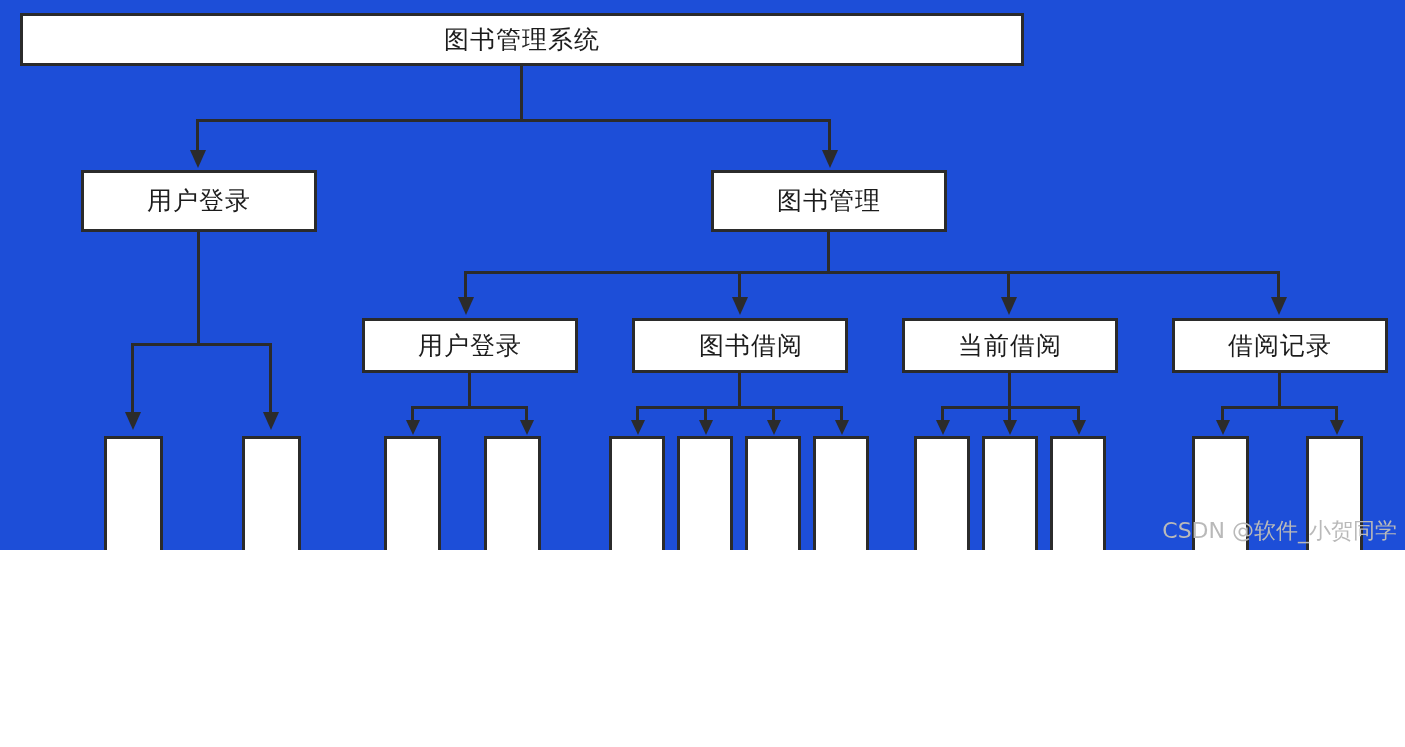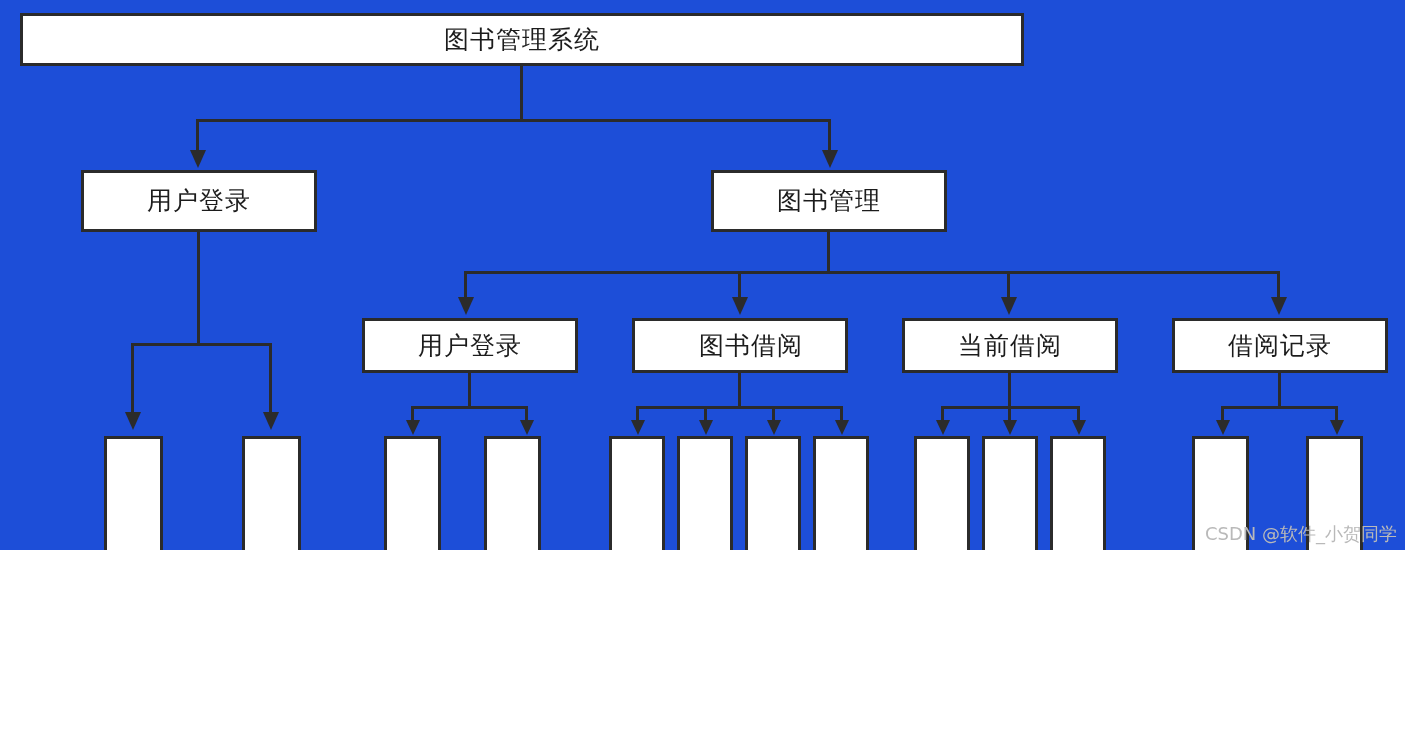--- a/index.html
+++ b/index.html
@@ -73,21 +73,21 @@
     border-left-width: 7px;
     border-right-width: 7px;
     border-top-width: 15px;
   }
 
   
   #watermark {
     position: absolute;
     right: 8px;
     bottom: 4px;
-    font-size: 18px;
+    font-size: 22px;
     color: #b9b9b9;
     white-space: nowrap;
     font-family: "DejaVu Sans", "Liberation Sans", sans-serif;
     pointer-events: none;
   }
 </style>
 </head>
 <body>
 
 <div id="canvas">

